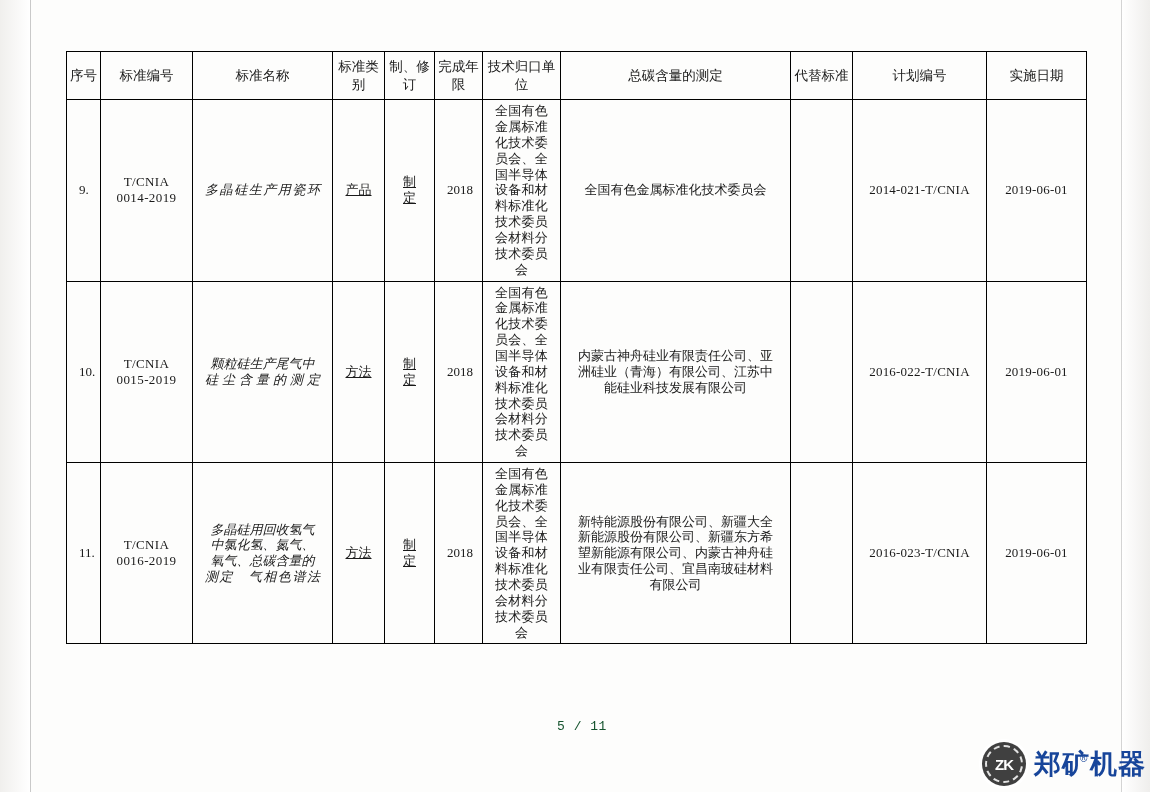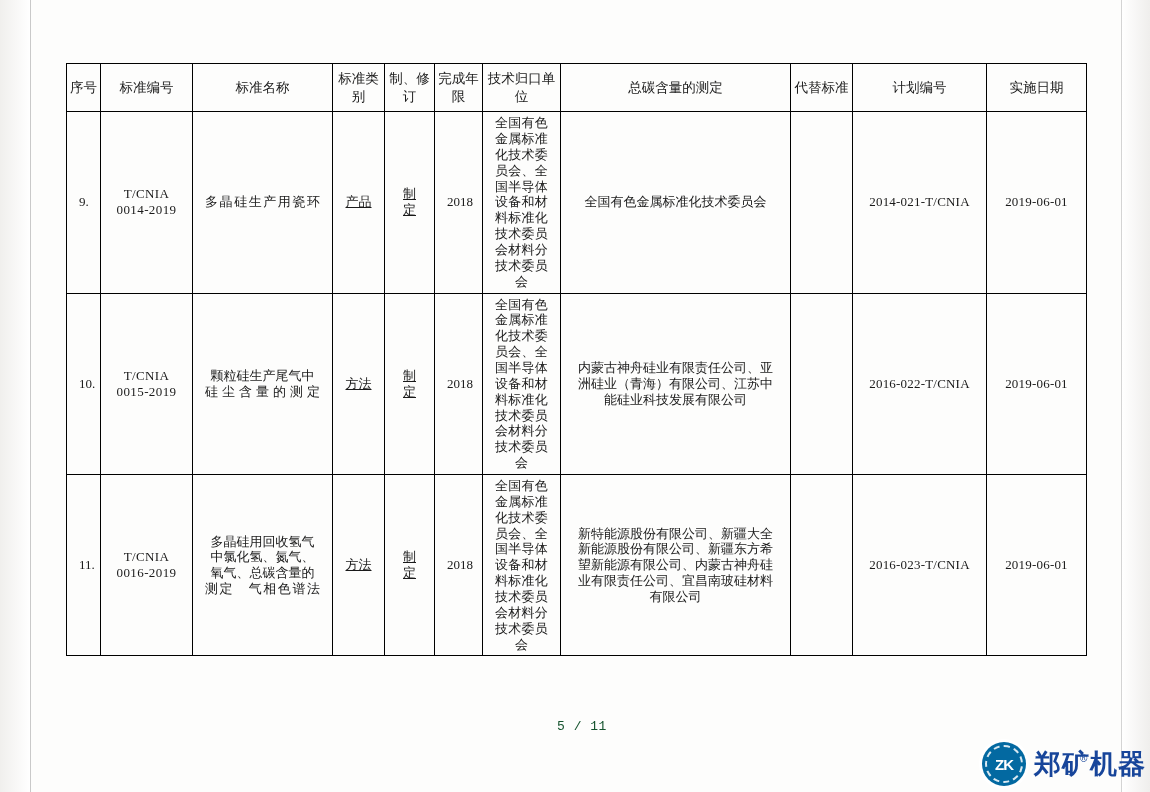--- a/index.html
+++ b/index.html
@@ -53,21 +53,21 @@
     left: 1122px;
     top: 0;
     width: 28px;
     height: 792px;
     background: linear-gradient(to left, #efeeec, #ffffff);
   }
 
   table.doc-table {
     position: absolute;
     left: 66px;
-    top: 63px;
+    top: 51px;
     width: 1020px;
     border-collapse: collapse;
     table-layout: fixed;
   }
   table.doc-table td,
   table.doc-table th {
     border: 1px solid #000000;
     padding: 3px 12px;
     font-size: 13px;
     line-height: 1.22;
@@ -102,20 +102,21 @@
     font-size: 12.5px;
     line-height: 1.45;
     letter-spacing: .4px;
   }
   .cell-name {
     text-align: justify;
     text-align-last: justify;
     padding: 4px 10px;
     font-size: 13.5px;
     line-height: 1.55;
+    font-style: italic;
   }
   .cell-dept {
     font-size: 12.5px;
     line-height: 1.34;
     padding: 2px 2px;
     letter-spacing: .2px;
   }
   .cell-draft {
     text-align: left;
     padding: 4px 10px;
@@ -162,21 +163,21 @@
     right: 4px;
     bottom: 6px;
     display: flex;
     align-items: center;
     gap: 8px;
   }
   .wm-badge {
     width: 44px;
     height: 44px;
     border-radius: 50%;
-    background: #0369a1;
+    background: #404040;
     position: relative;
     display: flex;
     align-items: center;
     justify-content: center;
     box-shadow: 0 0 0 3px #ffffff;
   }
   .wm-badge::before {
     content: "";
     position: absolute;
     left: 3px; top: 3px; right: 3px; bottom: 3px;

